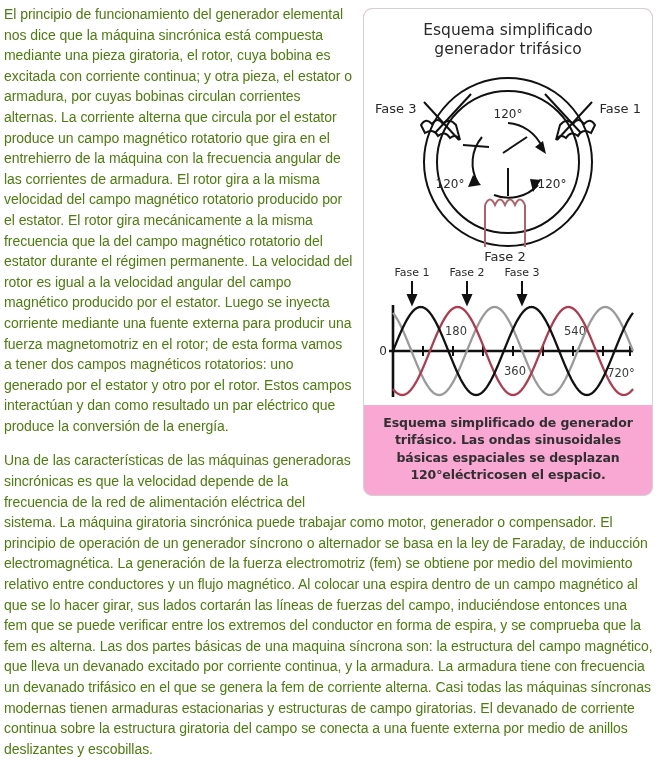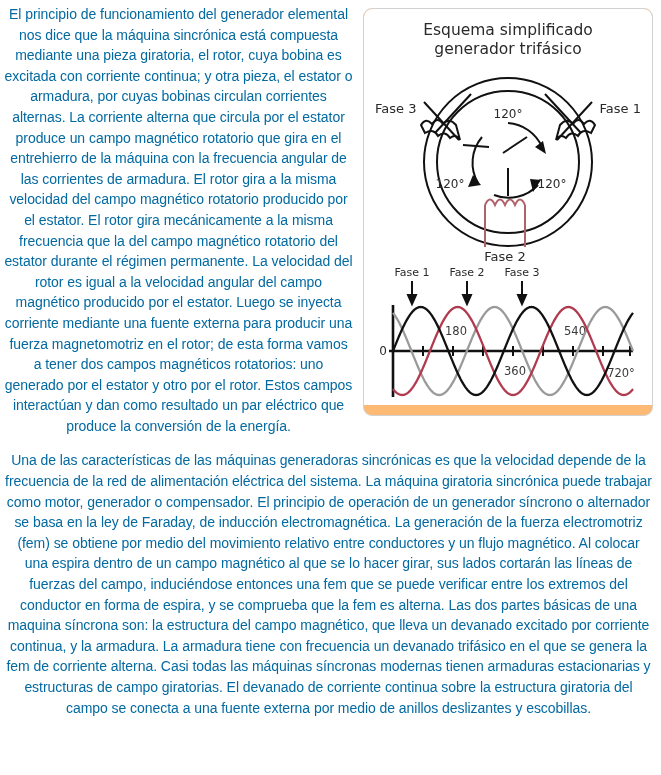--- a/index.html
+++ b/index.html
@@ -25,21 +25,21 @@
     height: 775px;
     box-sizing: border-box;
     padding: 4px 8px 0 4px;
   }
 
   
   .figure-box {
     float: right;
     width: 290px;
     margin: 4px 0 6px 10px;
-    background: #fdba74;
+    background: #f9a8d4;
     border: 1px solid #d2d2d2;
     border-radius: 9px;
     box-sizing: border-box;
     padding: 0 0 10px 0;
     overflow: hidden;
   }
   .figure-image {
     background: #ffffff;
     width: 100%;
     box-sizing: border-box;
@@ -55,23 +55,23 @@
     text-align: center;
     color: #303030;
     padding: 9px 12px 2px 12px;
     letter-spacing: -0.1px;
   }
 
   
   .para {
     font-size: 14px;
     line-height: 20.6px;
-    color: #0369a1;
+    color: #4d7c0f;
     margin: 0 0 14px 0;
-    text-align: center;
+    text-align: left;
     letter-spacing: -0.05px;
   }
   .para:last-child { margin-bottom: 8px; }
 
   
   svg.diagram { display: block; margin: 0 auto; }
 </style>
 </head>
 <body>
 
@@ -170,18 +170,19 @@
         <text x="254" y="114" text-anchor="middle" font-family="DejaVu Sans, sans-serif" font-size="11.5" fill="#3a3a3a">720°</text>
 
         <g fill="none" stroke-width="2.3">
           <path stroke="#9a9a9a" d="M26.00 49.89 L26.92 51.10 L27.85 52.40 L28.77 53.81 L29.69 55.30 L30.62 56.89 L31.54 58.56 L32.46 60.31 L33.38 62.14 L34.31 64.04 L35.23 66.00 L36.15 68.02 L37.08 70.10 L38.00 72.23 L38.92 74.40 L39.85 76.61 L40.77 78.85 L41.69 81.12 L42.62 83.40 L43.54 85.70 L44.46 88.00 L45.38 90.30 L46.31 92.60 L47.23 94.88 L48.15 97.15 L49.08 99.39 L50.00 101.60 L50.92 103.77 L51.85 105.90 L52.77 107.98 L53.69 110.00 L54.62 111.96 L55.54 113.86 L56.46 115.69 L57.38 117.44 L58.31 119.11 L59.23 120.70 L60.15 122.19 L61.08 123.60 L62.00 124.90 L62.92 126.11 L63.85 127.20 L64.77 128.20 L65.69 129.08 L66.62 129.85 L67.54 130.50 L68.46 131.04 L69.38 131.46 L70.31 131.76 L71.23 131.94 L72.15 132.00 L73.08 131.94 L74.00 131.76 L74.92 131.46 L75.85 131.04 L76.77 130.50 L77.69 129.85 L78.62 129.08 L79.54 128.20 L80.46 127.20 L81.38 126.11 L82.31 124.90 L83.23 123.60 L84.15 122.19 L85.08 120.70 L86.00 119.11 L86.92 117.44 L87.85 115.69 L88.77 113.86 L89.69 111.96 L90.62 110.00 L91.54 107.98 L92.46 105.90 L93.38 103.77 L94.31 101.60 L95.23 99.39 L96.15 97.15 L97.08 94.88 L98.00 92.60 L98.92 90.30 L99.85 88.00 L100.77 85.70 L101.69 83.40 L102.62 81.12 L103.54 78.85 L104.46 76.61 L105.38 74.40 L106.31 72.23 L107.23 70.10 L108.15 68.02 L109.08 66.00 L110.00 64.04 L110.92 62.14 L111.85 60.31 L112.77 58.56 L113.69 56.89 L114.62 55.30 L115.54 53.81 L116.46 52.40 L117.38 51.10 L118.31 49.89 L119.23 48.80 L120.15 47.80 L121.08 46.92 L122.00 46.15 L122.92 45.50 L123.85 44.96 L124.77 44.54 L125.69 44.24 L126.62 44.06 L127.54 44.00 L128.46 44.06 L129.38 44.24 L130.31 44.54 L131.23 44.96 L132.15 45.50 L133.08 46.15 L134.00 46.92 L134.92 47.80 L135.85 48.80 L136.77 49.89 L137.69 51.10 L138.62 52.40 L139.54 53.81 L140.46 55.30 L141.38 56.89 L142.31 58.56 L143.23 60.31 L144.15 62.14 L145.08 64.04 L146.00 66.00 L146.92 68.02 L147.85 70.10 L148.77 72.23 L149.69 74.40 L150.62 76.61 L151.54 78.85 L152.46 81.12 L153.38 83.40 L154.31 85.70 L155.23 88.00 L156.15 90.30 L157.08 92.60 L158.00 94.88 L158.92 97.15 L159.85 99.39 L160.77 101.60 L161.69 103.77 L162.62 105.90 L163.54 107.98 L164.46 110.00 L165.38 111.96 L166.31 113.86 L167.23 115.69 L168.15 117.44 L169.08 119.11 L170.00 120.70 L170.92 122.19 L171.85 123.60 L172.77 124.90 L173.69 126.11 L174.62 127.20 L175.54 128.20 L176.46 129.08 L177.38 129.85 L178.31 130.50 L179.23 131.04 L180.15 131.46 L181.08 131.76 L182.00 131.94 L182.92 132.00 L183.85 131.94 L184.77 131.76 L185.69 131.46 L186.62 131.04 L187.54 130.50 L188.46 129.85 L189.38 129.08 L190.31 128.20 L191.23 127.20 L192.15 126.11 L193.08 124.90 L194.00 123.60 L194.92 122.19 L195.85 120.70 L196.77 119.11 L197.69 117.44 L198.62 115.69 L199.54 113.86 L200.46 111.96 L201.38 110.00 L202.31 107.98 L203.23 105.90 L204.15 103.77 L205.08 101.60 L206.00 99.39 L206.92 97.15 L207.85 94.88 L208.77 92.60 L209.69 90.30 L210.62 88.00 L211.54 85.70 L212.46 83.40 L213.38 81.12 L214.31 78.85 L215.23 76.61 L216.15 74.40 L217.08 72.23 L218.00 70.10 L218.92 68.02 L219.85 66.00 L220.77 64.04 L221.69 62.14 L222.62 60.31 L223.54 58.56 L224.46 56.89 L225.38 55.30 L226.31 53.81 L227.23 52.40 L228.15 51.10 L229.08 49.89 L230.00 48.80 L230.92 47.80 L231.85 46.92 L232.77 46.15 L233.69 45.50 L234.62 44.96 L235.54 44.54 L236.46 44.24 L237.38 44.06 L238.31 44.00 L239.23 44.06 L240.15 44.24 L241.08 44.54 L242.00 44.96 L242.92 45.50 L243.85 46.15 L244.77 46.92 L245.69 47.80 L246.62 48.80 L247.54 49.89 L248.46 51.10 L249.38 52.40 L250.31 53.81 L251.23 55.30 L252.15 56.89 L253.08 58.56 L254.00 60.31 L254.92 62.14 L255.85 64.04 L256.77 66.00 L257.69 68.02 L258.62 70.10 L259.54 72.23 L260.46 74.40 L261.38 76.61 L262.31 78.85 L263.23 81.12 L264.15 83.40 L265.08 85.70 L266.00 88.00"></path>
           <path stroke="#b03a4e" d="M26.00 126.11 L26.92 127.20 L27.85 128.20 L28.77 129.08 L29.69 129.85 L30.62 130.50 L31.54 131.04 L32.46 131.46 L33.38 131.76 L34.31 131.94 L35.23 132.00 L36.15 131.94 L37.08 131.76 L38.00 131.46 L38.92 131.04 L39.85 130.50 L40.77 129.85 L41.69 129.08 L42.62 128.20 L43.54 127.20 L44.46 126.11 L45.38 124.90 L46.31 123.60 L47.23 122.19 L48.15 120.70 L49.08 119.11 L50.00 117.44 L50.92 115.69 L51.85 113.86 L52.77 111.96 L53.69 110.00 L54.62 107.98 L55.54 105.90 L56.46 103.77 L57.38 101.60 L58.31 99.39 L59.23 97.15 L60.15 94.88 L61.08 92.60 L62.00 90.30 L62.92 88.00 L63.85 85.70 L64.77 83.40 L65.69 81.12 L66.62 78.85 L67.54 76.61 L68.46 74.40 L69.38 72.23 L70.31 70.10 L71.23 68.02 L72.15 66.00 L73.08 64.04 L74.00 62.14 L74.92 60.31 L75.85 58.56 L76.77 56.89 L77.69 55.30 L78.62 53.81 L79.54 52.40 L80.46 51.10 L81.38 49.89 L82.31 48.80 L83.23 47.80 L84.15 46.92 L85.08 46.15 L86.00 45.50 L86.92 44.96 L87.85 44.54 L88.77 44.24 L89.69 44.06 L90.62 44.00 L91.54 44.06 L92.46 44.24 L93.38 44.54 L94.31 44.96 L95.23 45.50 L96.15 46.15 L97.08 46.92 L98.00 47.80 L98.92 48.80 L99.85 49.89 L100.77 51.10 L101.69 52.40 L102.62 53.81 L103.54 55.30 L104.46 56.89 L105.38 58.56 L106.31 60.31 L107.23 62.14 L108.15 64.04 L109.08 66.00 L110.00 68.02 L110.92 70.10 L111.85 72.23 L112.77 74.40 L113.69 76.61 L114.62 78.85 L115.54 81.12 L116.46 83.40 L117.38 85.70 L118.31 88.00 L119.23 90.30 L120.15 92.60 L121.08 94.88 L122.00 97.15 L122.92 99.39 L123.85 101.60 L124.77 103.77 L125.69 105.90 L126.62 107.98 L127.54 110.00 L128.46 111.96 L129.38 113.86 L130.31 115.69 L131.23 117.44 L132.15 119.11 L133.08 120.70 L134.00 122.19 L134.92 123.60 L135.85 124.90 L136.77 126.11 L137.69 127.20 L138.62 128.20 L139.54 129.08 L140.46 129.85 L141.38 130.50 L142.31 131.04 L143.23 131.46 L144.15 131.76 L145.08 131.94 L146.00 132.00 L146.92 131.94 L147.85 131.76 L148.77 131.46 L149.69 131.04 L150.62 130.50 L151.54 129.85 L152.46 129.08 L153.38 128.20 L154.31 127.20 L155.23 126.11 L156.15 124.90 L157.08 123.60 L158.00 122.19 L158.92 120.70 L159.85 119.11 L160.77 117.44 L161.69 115.69 L162.62 113.86 L163.54 111.96 L164.46 110.00 L165.38 107.98 L166.31 105.90 L167.23 103.77 L168.15 101.60 L169.08 99.39 L170.00 97.15 L170.92 94.88 L171.85 92.60 L172.77 90.30 L173.69 88.00 L174.62 85.70 L175.54 83.40 L176.46 81.12 L177.38 78.85 L178.31 76.61 L179.23 74.40 L180.15 72.23 L181.08 70.10 L182.00 68.02 L182.92 66.00 L183.85 64.04 L184.77 62.14 L185.69 60.31 L186.62 58.56 L187.54 56.89 L188.46 55.30 L189.38 53.81 L190.31 52.40 L191.23 51.10 L192.15 49.89 L193.08 48.80 L194.00 47.80 L194.92 46.92 L195.85 46.15 L196.77 45.50 L197.69 44.96 L198.62 44.54 L199.54 44.24 L200.46 44.06 L201.38 44.00 L202.31 44.06 L203.23 44.24 L204.15 44.54 L205.08 44.96 L206.00 45.50 L206.92 46.15 L207.85 46.92 L208.77 47.80 L209.69 48.80 L210.62 49.89 L211.54 51.10 L212.46 52.40 L213.38 53.81 L214.31 55.30 L215.23 56.89 L216.15 58.56 L217.08 60.31 L218.00 62.14 L218.92 64.04 L219.85 66.00 L220.77 68.02 L221.69 70.10 L222.62 72.23 L223.54 74.40 L224.46 76.61 L225.38 78.85 L226.31 81.12 L227.23 83.40 L228.15 85.70 L229.08 88.00 L230.00 90.30 L230.92 92.60 L231.85 94.88 L232.77 97.15 L233.69 99.39 L234.62 101.60 L235.54 103.77 L236.46 105.90 L237.38 107.98 L238.31 110.00 L239.23 111.96 L240.15 113.86 L241.08 115.69 L242.00 117.44 L242.92 119.11 L243.85 120.70 L244.77 122.19 L245.69 123.60 L246.62 124.90 L247.54 126.11 L248.46 127.20 L249.38 128.20 L250.31 129.08 L251.23 129.85 L252.15 130.50 L253.08 131.04 L254.00 131.46 L254.92 131.76 L255.85 131.94 L256.77 132.00 L257.69 131.94 L258.62 131.76 L259.54 131.46 L260.46 131.04 L261.38 130.50 L262.31 129.85 L263.23 129.08 L264.15 128.20 L265.08 127.20 L266.00 126.11"></path>
           <path stroke="#111111" d="M26.00 88.00 L26.92 85.70 L27.85 83.40 L28.77 81.12 L29.69 78.85 L30.62 76.61 L31.54 74.40 L32.46 72.23 L33.38 70.10 L34.31 68.02 L35.23 66.00 L36.15 64.04 L37.08 62.14 L38.00 60.31 L38.92 58.56 L39.85 56.89 L40.77 55.30 L41.69 53.81 L42.62 52.40 L43.54 51.10 L44.46 49.89 L45.38 48.80 L46.31 47.80 L47.23 46.92 L48.15 46.15 L49.08 45.50 L50.00 44.96 L50.92 44.54 L51.85 44.24 L52.77 44.06 L53.69 44.00 L54.62 44.06 L55.54 44.24 L56.46 44.54 L57.38 44.96 L58.31 45.50 L59.23 46.15 L60.15 46.92 L61.08 47.80 L62.00 48.80 L62.92 49.89 L63.85 51.10 L64.77 52.40 L65.69 53.81 L66.62 55.30 L67.54 56.89 L68.46 58.56 L69.38 60.31 L70.31 62.14 L71.23 64.04 L72.15 66.00 L73.08 68.02 L74.00 70.10 L74.92 72.23 L75.85 74.40 L76.77 76.61 L77.69 78.85 L78.62 81.12 L79.54 83.40 L80.46 85.70 L81.38 88.00 L82.31 90.30 L83.23 92.60 L84.15 94.88 L85.08 97.15 L86.00 99.39 L86.92 101.60 L87.85 103.77 L88.77 105.90 L89.69 107.98 L90.62 110.00 L91.54 111.96 L92.46 113.86 L93.38 115.69 L94.31 117.44 L95.23 119.11 L96.15 120.70 L97.08 122.19 L98.00 123.60 L98.92 124.90 L99.85 126.11 L100.77 127.20 L101.69 128.20 L102.62 129.08 L103.54 129.85 L104.46 130.50 L105.38 131.04 L106.31 131.46 L107.23 131.76 L108.15 131.94 L109.08 132.00 L110.00 131.94 L110.92 131.76 L111.85 131.46 L112.77 131.04 L113.69 130.50 L114.62 129.85 L115.54 129.08 L116.46 128.20 L117.38 127.20 L118.31 126.11 L119.23 124.90 L120.15 123.60 L121.08 122.19 L122.00 120.70 L122.92 119.11 L123.85 117.44 L124.77 115.69 L125.69 113.86 L126.62 111.96 L127.54 110.00 L128.46 107.98 L129.38 105.90 L130.31 103.77 L131.23 101.60 L132.15 99.39 L133.08 97.15 L134.00 94.88 L134.92 92.60 L135.85 90.30 L136.77 88.00 L137.69 85.70 L138.62 83.40 L139.54 81.12 L140.46 78.85 L141.38 76.61 L142.31 74.40 L143.23 72.23 L144.15 70.10 L145.08 68.02 L146.00 66.00 L146.92 64.04 L147.85 62.14 L148.77 60.31 L149.69 58.56 L150.62 56.89 L151.54 55.30 L152.46 53.81 L153.38 52.40 L154.31 51.10 L155.23 49.89 L156.15 48.80 L157.08 47.80 L158.00 46.92 L158.92 46.15 L159.85 45.50 L160.77 44.96 L161.69 44.54 L162.62 44.24 L163.54 44.06 L164.46 44.00 L165.38 44.06 L166.31 44.24 L167.23 44.54 L168.15 44.96 L169.08 45.50 L170.00 46.15 L170.92 46.92 L171.85 47.80 L172.77 48.80 L173.69 49.89 L174.62 51.10 L175.54 52.40 L176.46 53.81 L177.38 55.30 L178.31 56.89 L179.23 58.56 L180.15 60.31 L181.08 62.14 L182.00 64.04 L182.92 66.00 L183.85 68.02 L184.77 70.10 L185.69 72.23 L186.62 74.40 L187.54 76.61 L188.46 78.85 L189.38 81.12 L190.31 83.40 L191.23 85.70 L192.15 88.00 L193.08 90.30 L194.00 92.60 L194.92 94.88 L195.85 97.15 L196.77 99.39 L197.69 101.60 L198.62 103.77 L199.54 105.90 L200.46 107.98 L201.38 110.00 L202.31 111.96 L203.23 113.86 L204.15 115.69 L205.08 117.44 L206.00 119.11 L206.92 120.70 L207.85 122.19 L208.77 123.60 L209.69 124.90 L210.62 126.11 L211.54 127.20 L212.46 128.20 L213.38 129.08 L214.31 129.85 L215.23 130.50 L216.15 131.04 L217.08 131.46 L218.00 131.76 L218.92 131.94 L219.85 132.00 L220.77 131.94 L221.69 131.76 L222.62 131.46 L223.54 131.04 L224.46 130.50 L225.38 129.85 L226.31 129.08 L227.23 128.20 L228.15 127.20 L229.08 126.11 L230.00 124.90 L230.92 123.60 L231.85 122.19 L232.77 120.70 L233.69 119.11 L234.62 117.44 L235.54 115.69 L236.46 113.86 L237.38 111.96 L238.31 110.00 L239.23 107.98 L240.15 105.90 L241.08 103.77 L242.00 101.60 L242.92 99.39 L243.85 97.15 L244.77 94.88 L245.69 92.60 L246.62 90.30 L247.54 88.00 L248.46 85.70 L249.38 83.40 L250.31 81.12 L251.23 78.85 L252.15 76.61 L253.08 74.40 L254.00 72.23 L254.92 70.10 L255.85 68.02 L256.77 66.00 L257.69 64.04 L258.62 62.14 L259.54 60.31 L260.46 58.56 L261.38 56.89 L262.31 55.30 L263.23 53.81 L264.15 52.40 L265.08 51.10 L266.00 49.89"></path>
         </g>
       </svg>
     </div>
 
+    <div class="figure-caption">Esquema simplificado de generador trifásico. Las ondas sinusoidales básicas espaciales se desplazan 120°eléctricosen el espacio.</div>
   </div>
 
   <p class="para">El principio de funcionamiento del generador elemental nos dice que la máquina sincrónica está compuesta mediante una pieza giratoria, el rotor, cuya bobina es excitada con corriente continua; y otra pieza, el estator o armadura, por cuyas bobinas circulan corrientes alternas. La corriente alterna que circula por el estator produce un campo magnético rotatorio que gira en el entrehierro de la máquina con la frecuencia angular de las corrientes de armadura. El rotor gira a la misma velocidad del campo magnético rotatorio producido por el estator. El rotor gira mecánicamente a la misma frecuencia que la del campo magnético rotatorio del estator durante el régimen permanente. La velocidad del rotor es igual a la velocidad angular del campo magnético producido por el estator. Luego se inyecta corriente mediante una fuente externa para producir una fuerza magnetomotriz en el rotor; de esta forma vamos a tener dos campos magnéticos rotatorios: uno generado por el estator y otro por el rotor. Estos campos interactúan y dan como resultado un par eléctrico que produce la conversión de la energía.</p>
   <p class="para">Una de las características de las máquinas generadoras sincrónicas es que la velocidad depende de la frecuencia de la red de alimentación eléctrica del sistema. La máquina giratoria sincrónica puede trabajar como motor, generador o compensador. El principio de operación de un generador síncrono o alternador se basa en la ley de Faraday, de inducción electromagnética. La generación de la fuerza electromotriz (fem) se obtiene por medio del movimiento relativo entre conductores y un flujo magnético. Al colocar una espira dentro de un campo magnético al que se lo hacer girar, sus lados cortarán las líneas de fuerzas del campo, induciéndose entonces una fem que se puede verificar entre los extremos del conductor en forma de espira, y se comprueba que la fem es alterna. Las dos partes básicas de una maquina síncrona son: la estructura del campo magnético, que lleva un devanado excitado por corriente continua, y la armadura. La armadura tiene con frecuencia un devanado trifásico en el que se genera la fem de corriente alterna. Casi todas las máquinas síncronas modernas tienen armaduras estacionarias y estructuras de campo giratorias. El devanado de corriente continua sobre la estructura giratoria del campo se conecta a una fuente externa por medio de anillos deslizantes y escobillas.</p>
 
 </div>
 
 </body></html>

